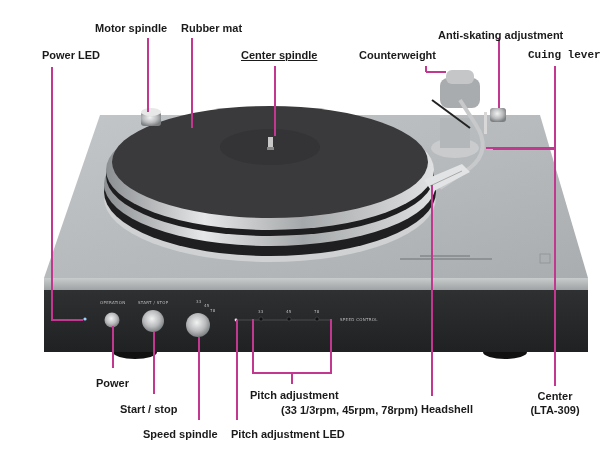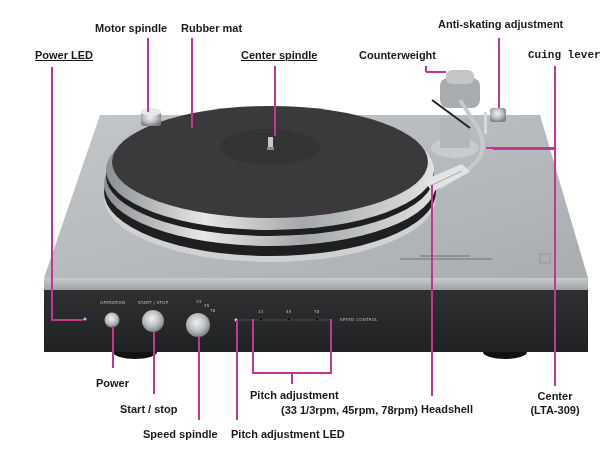--- a/index.html
+++ b/index.html
@@ -132,23 +132,23 @@
 <div class="ln v" style="left:330px;top:319px;height:54px;"></div>
 <div class="ln h" style="left:252px;top:372px;width:80px;"></div>
 <div class="ln v" style="left:291px;top:372px;height:12px;"></div>
 
 <div class="ln v" style="left:431px;top:185px;height:211px;"></div>
 <div class="ln v" style="left:554px;top:148px;height:238px;"></div>
 <div class="ln h" style="left:493px;top:148px;width:62px;"></div>
 
 <div class="label" style="left:95px;top:21px;">Motor spindle</div>
 <div class="label" style="left:181px;top:21px;">Rubber mat</div>
-<div class="label" style="left:35px;top:48px;text-decoration:underline;">Power LED</div>
+<div class="label" style="left:42px;top:48px;">Power LED</div>
 <div class="label" style="left:241px;top:48px;text-decoration:underline;">Center spindle</div>
-<div class="label" style="left:438px;top:17px;">Anti-skating adjustment</div>
+<div class="label" style="left:438px;top:28px;">Anti-skating adjustment</div>
 <div class="label" style="left:359px;top:48px;">Counterweight</div>
 <div class="label" style="left:528px;top:48px;font-family:Liberation Mono, monospace;">Cuing lever</div>
 
 <div class="label" style="left:96px;top:376px;">Power</div>
 <div class="label" style="left:120px;top:402px;">Start / stop</div>
 <div class="label" style="left:143px;top:427px;">Speed spindle</div>
 <div class="label" style="left:231px;top:427px;">Pitch adjustment LED</div>
 <div class="label center" style="left:250px;top:388px;width:86px;">Pitch adjustment</div>
 <div class="label center" style="left:243px;top:403px;width:100px;margin-left:38px;">(33 1/3rpm, 45rpm, 78rpm)</div>
 <div class="label" style="left:421px;top:402px;">Headshell</div>

